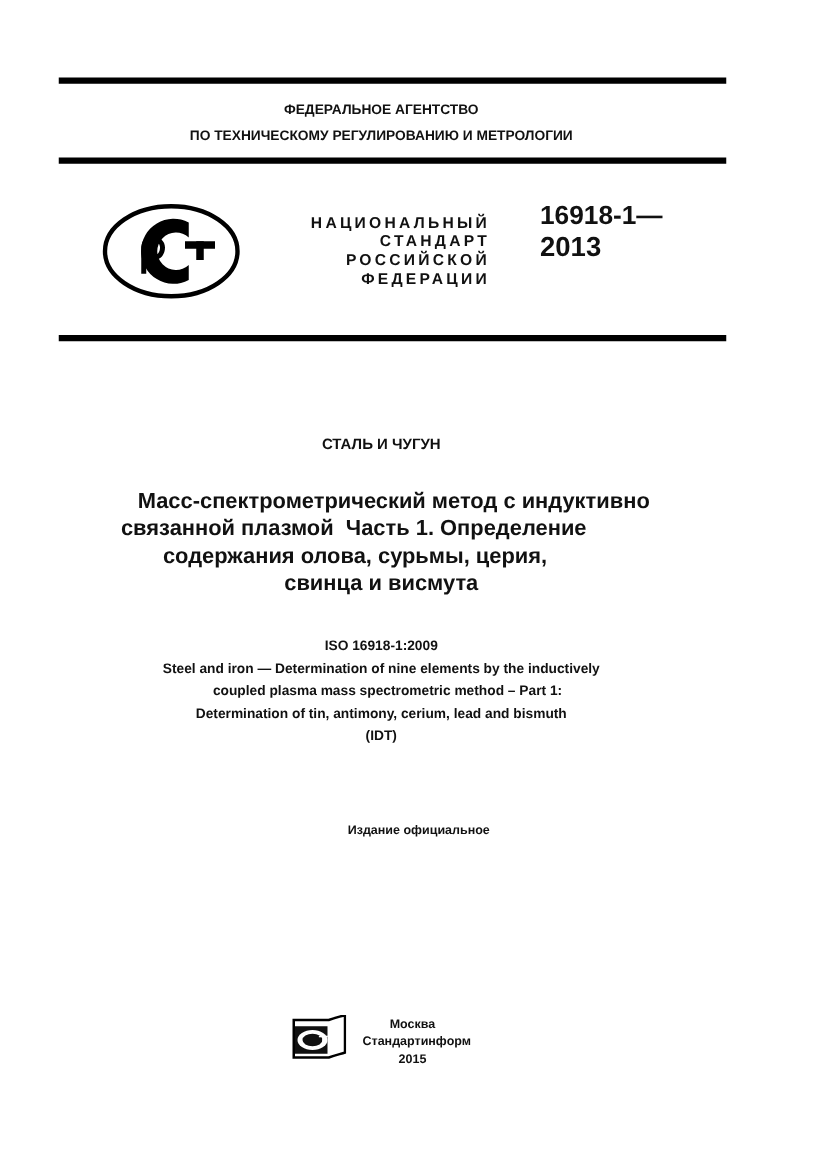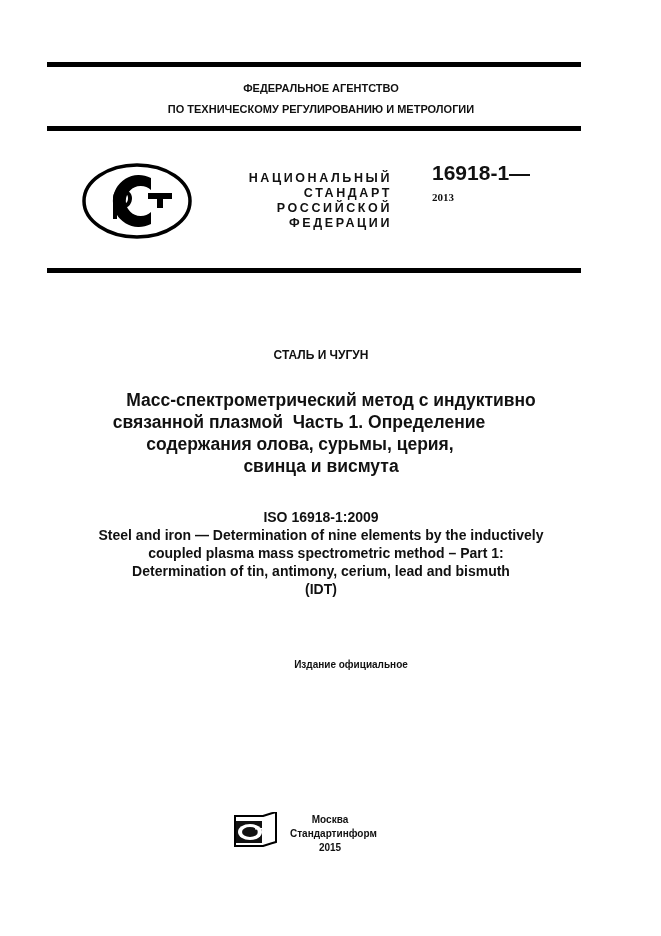--- a/index.html
+++ b/index.html
@@ -1,28 +1,28 @@
 <!DOCTYPE html>
 <html><head>
 <meta charset="utf-8">
 <style>
   html, body { margin: 0; padding: 0; background: #ffffff; }
   body { width: 661px; height: 936px; position: relative; overflow: hidden;
          font-family: "Liberation Sans", sans-serif; color: #111; }
   .rule { position: absolute; left: 47px; width: 534px; height: 5px; background: #000; }
-  .center { position: absolute; left: 16px; width: 610px; text-align: center; font-weight: bold; }
+  .center { position: absolute; left: 0; width: 610px; text-align: center; font-weight: bold; }
   .agency { font-size: 11px; line-height: 21px; }
   .nat { position: absolute; left: 232px; width: 160px; text-align: right;
          font-weight: bold; font-size: 12.5px; letter-spacing: 2.6px; line-height: 15px; }
   .gost { position: absolute; left: 432px; font-weight: bold; font-size: 21px; line-height: 25px; }
-  .gost .yr { font-size: 11px; font-family: Liberation Serif, serif; }
+  .gost .yr { font-size: 22px; }
   .logo { position: absolute; left: 81px; top: 162px; }
   .title { font-size: 12px; }
   .subtitle { font-size: 17.5px; line-height: 22px; }
-  .iso { font-size: 14px; line-height: 18px; }
+  .iso { font-size: 11px; line-height: 18px; }
   .edition { font-size: 10px; }
   .pub { position: absolute; left: 290px; width: 80px; text-align: center; font-weight: bold; font-size: 10px; line-height: 14px; }
   .pub-logo { position: absolute; left: 233px; top: 812px; }
   .line { display: block; white-space: pre; }
 </style>
 </head>
 <body>
 
 <div class="rule" style="top:62px;"></div>
 <div class="center agency" style="top:78px;">

